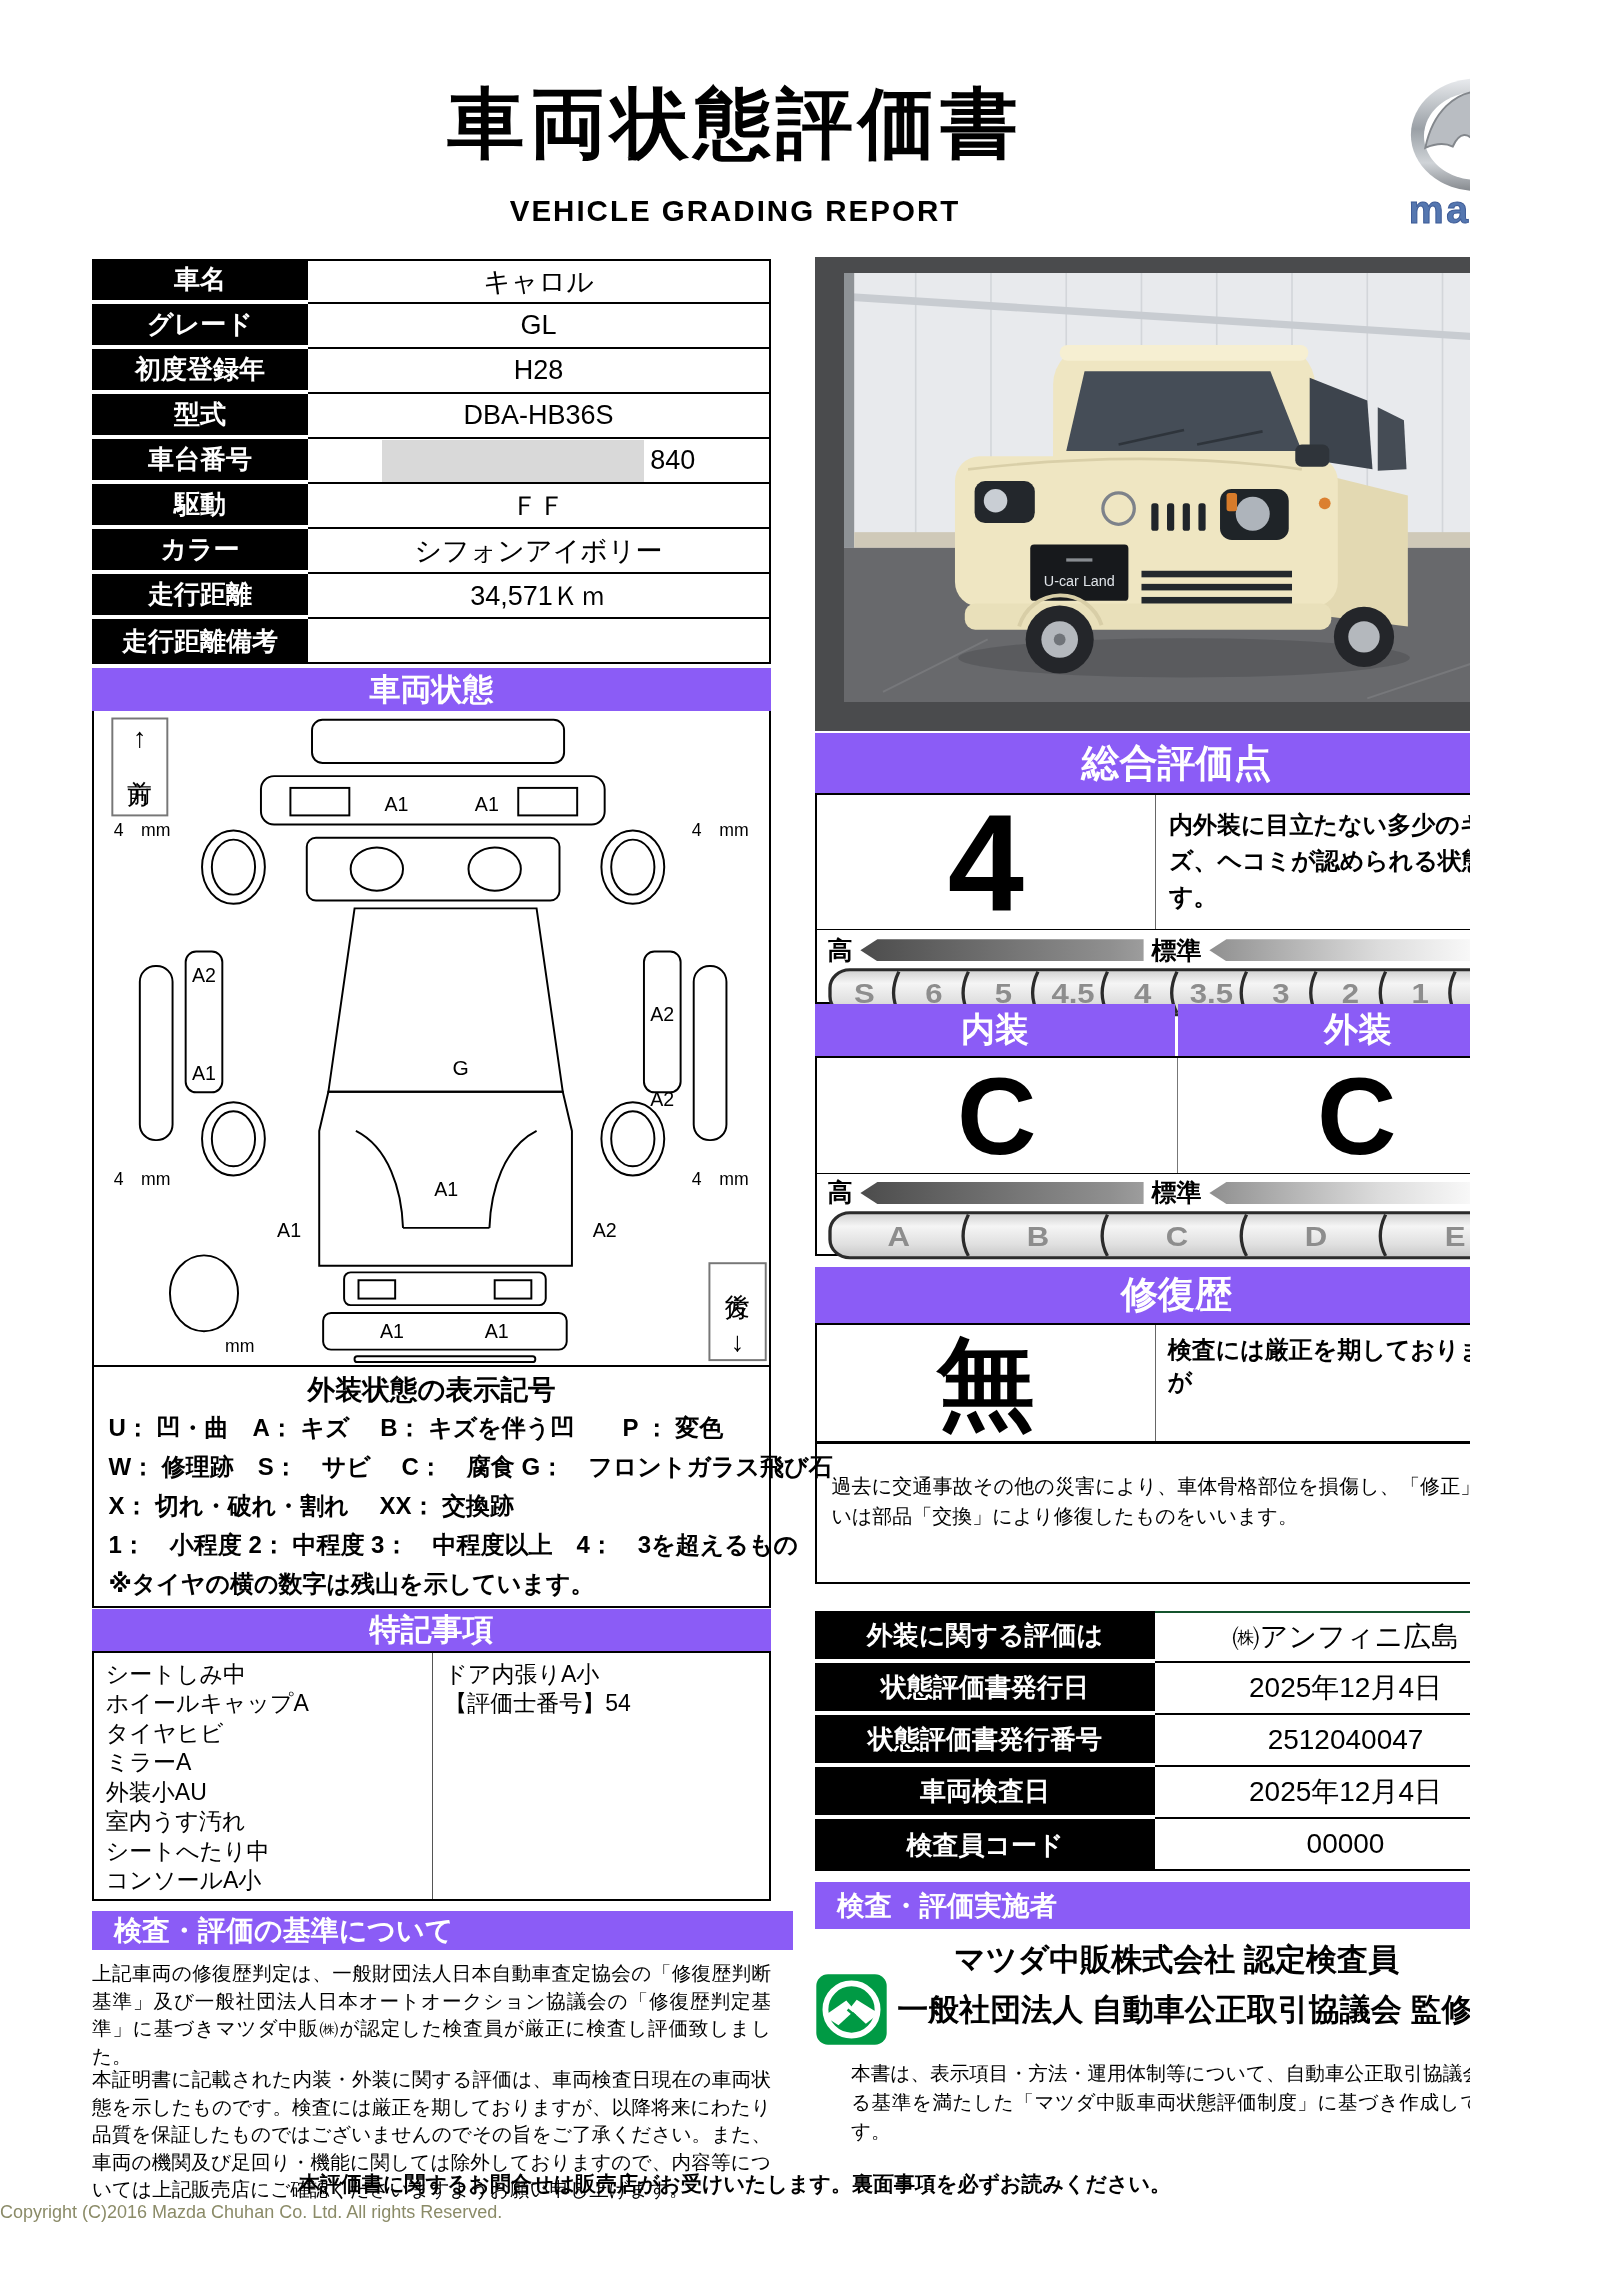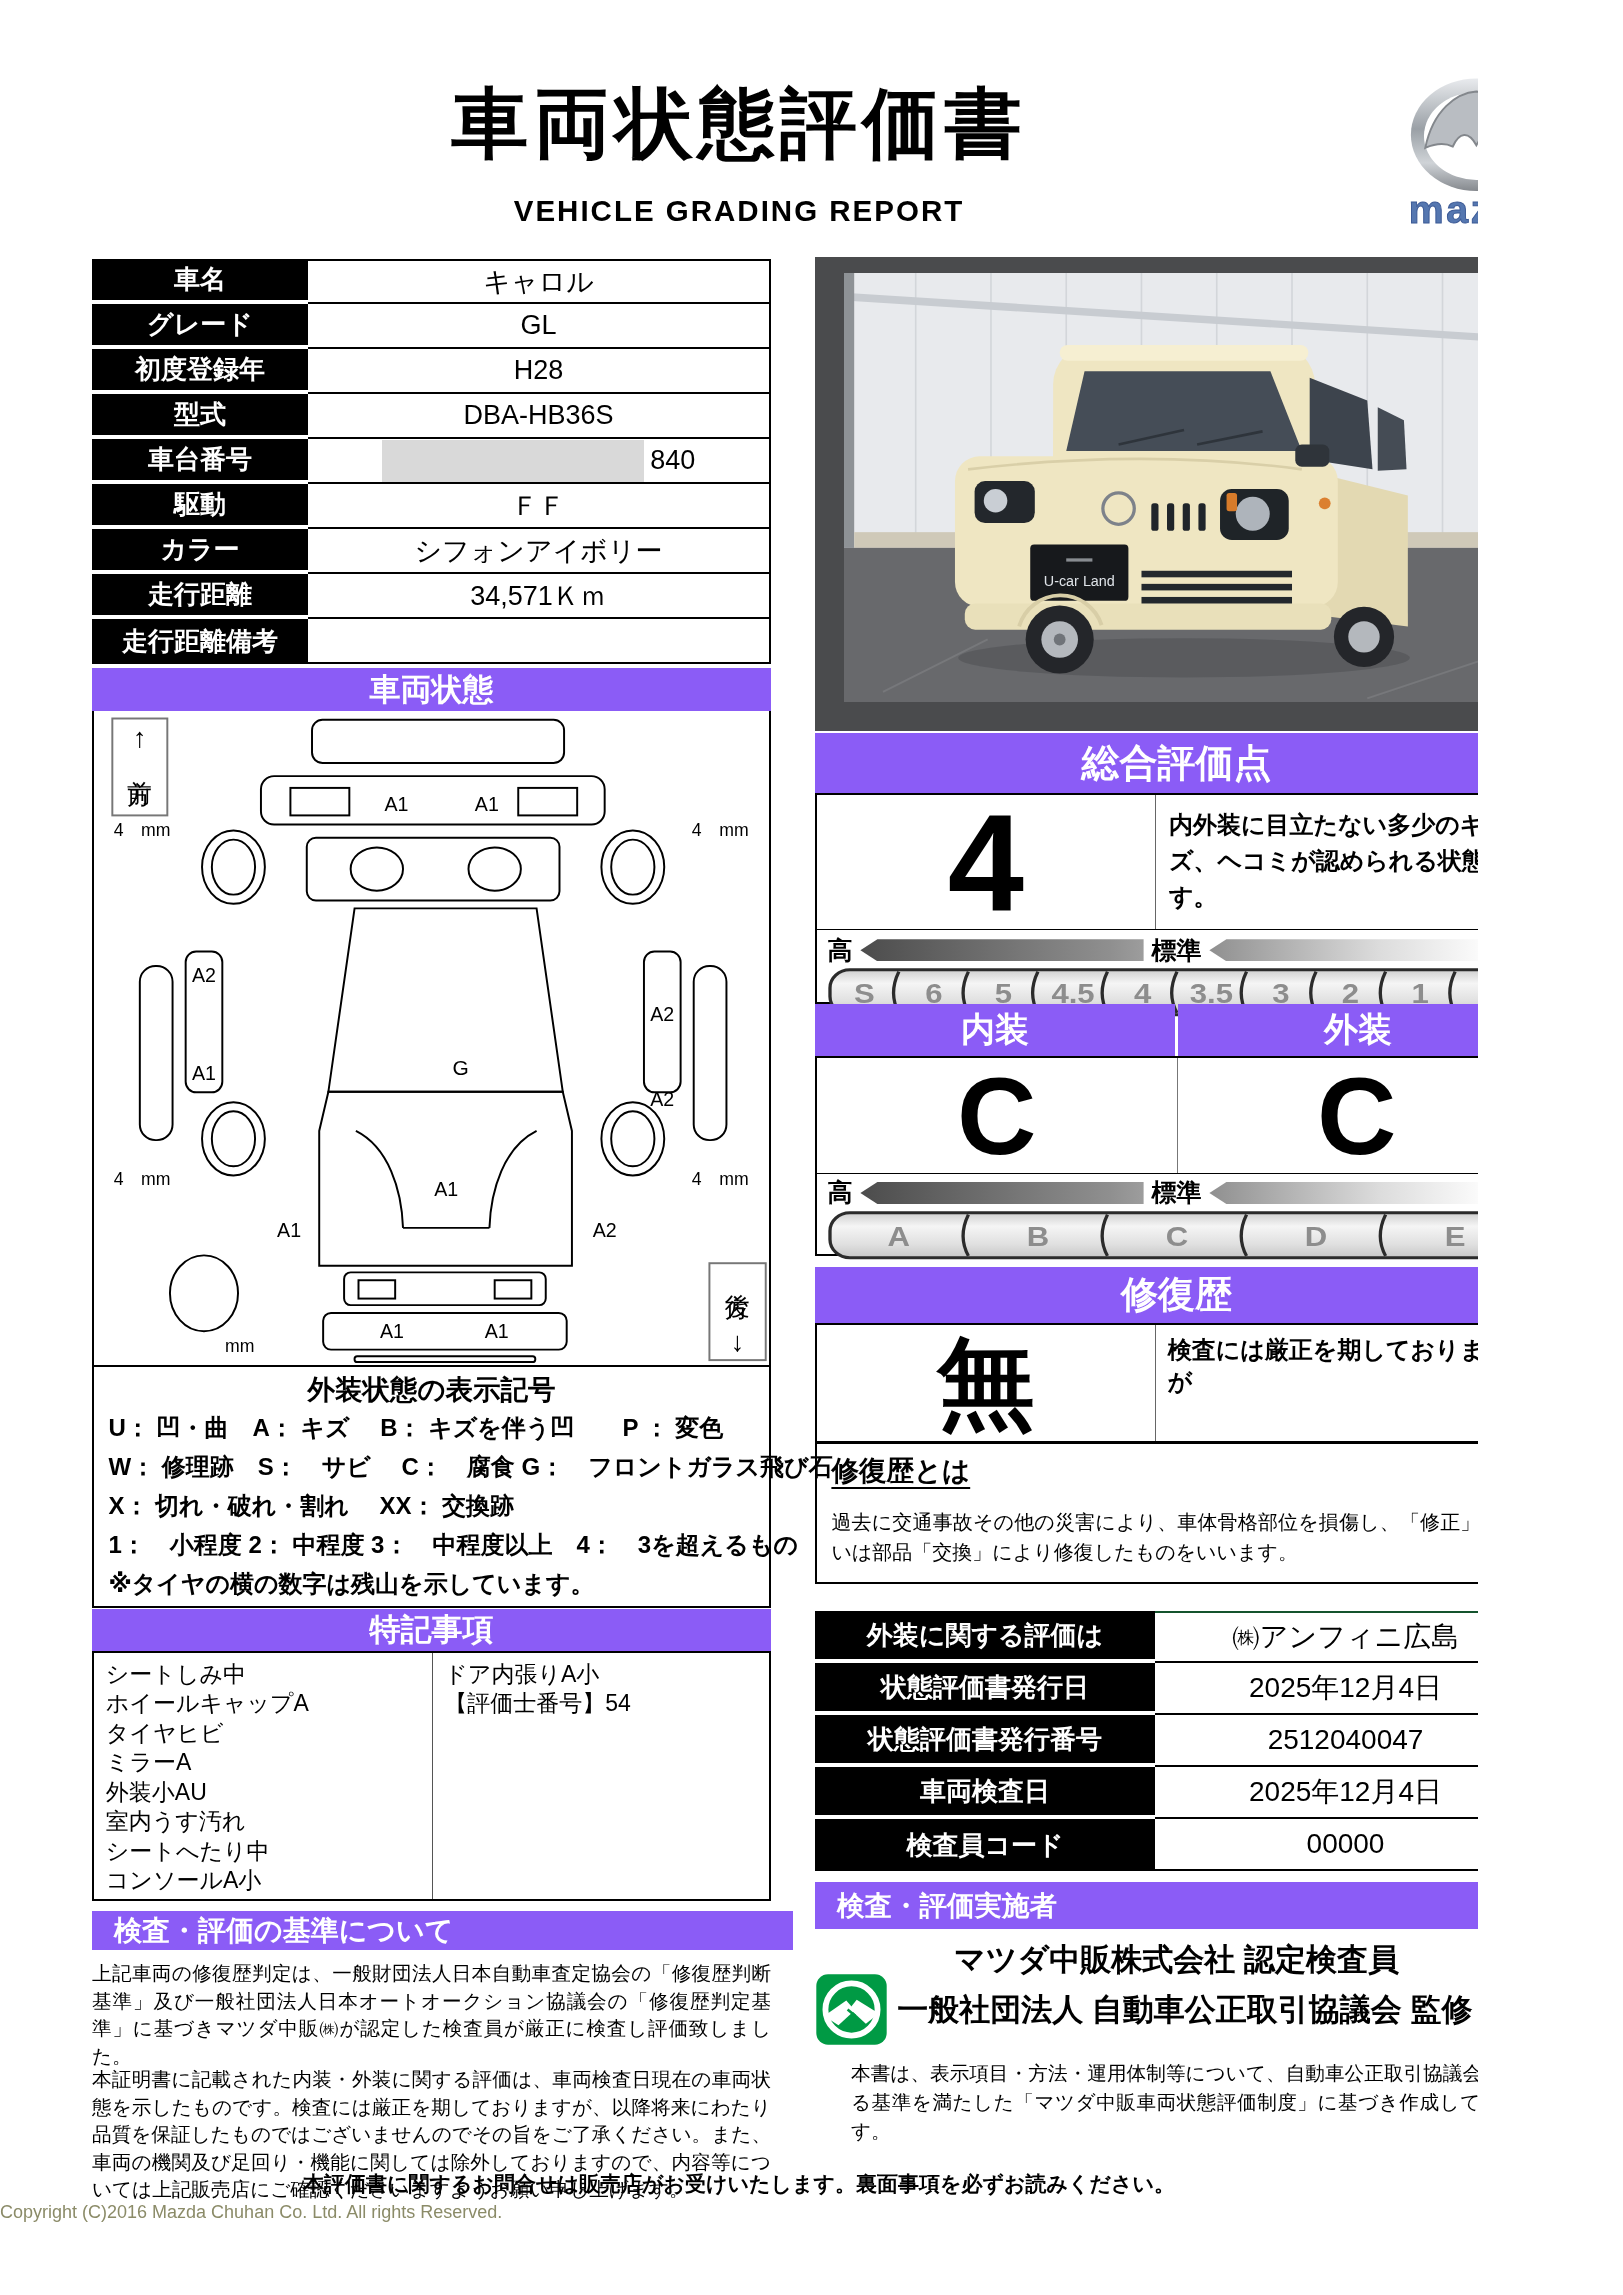--- a/index.html
+++ b/index.html
@@ -1,17 +1,17 @@
 <!DOCTYPE html>
 <html style="font-size:10.5px"><head>
 <meta charset="utf-8">
 <style>
   html,body{margin:0;padding:0;background:#fff;}
   #sheet{position:relative;width:1470px;height:2295px;background:#fff;overflow:hidden;
-         font-family:"Liberation Sans","DejaVu Sans",sans-serif;color:#000;padding-left:8px;}
+         font-family:"Liberation Sans","DejaVu Sans",sans-serif;color:#000;}
   .abs{position:absolute;}
   .bar{background:#8b5cf6;color:#fff;display:flex;align-items:center;justify-content:center;font-weight:bold;}
   .bar.left{justify-content:flex-start;padding-left:22px;}
 
   
   #page-title{left:0;right:0;top:73px;text-align:center;font-size:77px;font-weight:bold;letter-spacing:5.2px;}
   #page-subtitle{left:0;right:0;top:194px;text-align:center;font-size:29.5px;font-weight:bold;letter-spacing:2px;}
   #mazda-logo{left:1365px;top:64px;}
 
   
@@ -414,21 +414,20 @@
       </svg>
     </div>
   </div>
 
   <div id="repair-header" class="abs bar">修復歴</div>
   <div id="repair-box" class="abs">
     <div class="repair-big">無</div>
     <div class="repair-desc">検査には厳正を期しておりますが</div>
   </div>
   <div id="about-box" class="abs">
-    <div class="about-title">修復歴とは</div>
     <div class="about-text">過去に交通事故その他の災害により、車体骨格部位を損傷し、「修正」あるいは部品「交換」により修復したものをいいます。</div>
   </div>
 
   <div id="issuer-table" class="abs">
     <div class="iss-row">
       <div class="iss-label">外装に関する評価は</div>
       <div class="iss-value">㈱アンフィニ広島</div>
     </div>
     <div class="iss-row">
       <div class="iss-label">状態評価書発行日</div>

